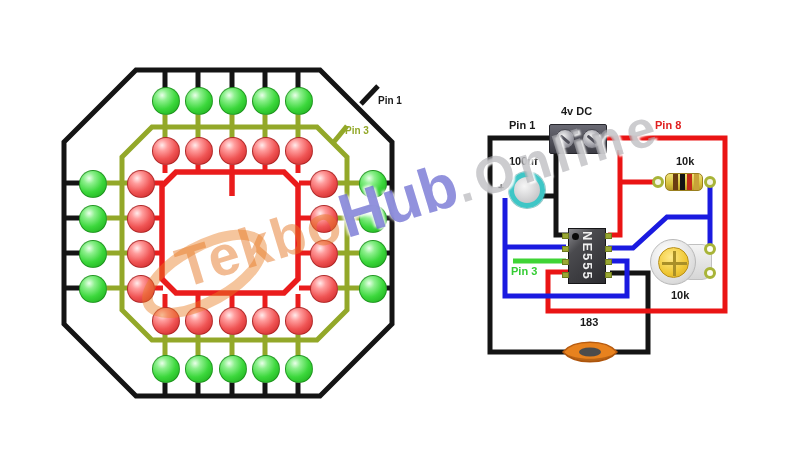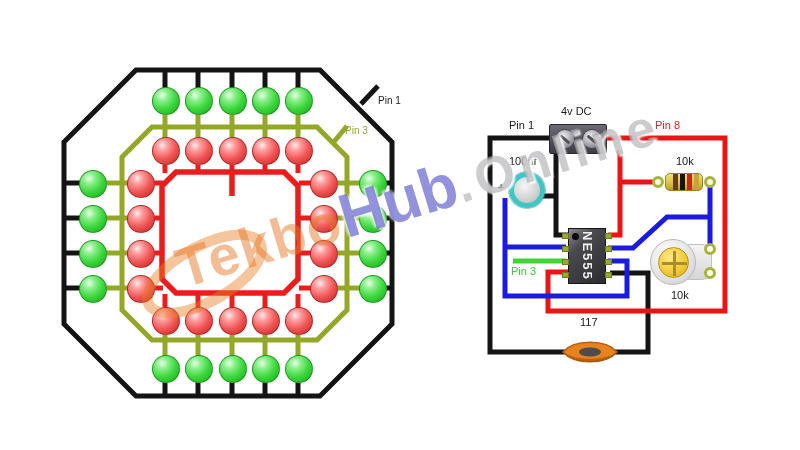--- a/index.html
+++ b/index.html
@@ -15,21 +15,21 @@
   .led-green{
     background:radial-gradient(circle at 35% 28%, #eaffea 0%, #8df08d 22%, #3cd83c 55%, #17a517 100%);
     border:1px solid rgba(22,125,22,.65);
   }
   .led-red{
     background:radial-gradient(circle at 35% 28%, #ffecec 0%, #ff9d9d 22%, #f05555 55%, #c61f1f 100%);
     border:1px solid rgba(150,25,25,.65);
   }
 
   
-  .lbl{position:absolute;font-size:11px;font-weight:400;color:#1a1a1a;white-space:nowrap;line-height:1;}
+  .lbl{position:absolute;font-size:11px;font-weight:700;color:#1a1a1a;white-space:nowrap;line-height:1;}
   .lbl.small{font-size:10px;}
   .lbl.red{color:#e02020;margin-left:25px;}
   .lbl.green{color:#35cc35;}
   .lbl.olive{color:#93a829;}
 
   
   .terminal-block{
     position:absolute;left:549px;top:124px;width:58px;height:30px;border-radius:2px;
     background:linear-gradient(#6a6a74,#3c3c44);border:1px solid #26262c;box-sizing:border-box;
   }
@@ -294,21 +294,21 @@
   <div class="lbl small" style="left:378px;top:96px;">Pin 1</div>
   <div class="lbl small olive" style="left:345px;top:126px;">Pin 3</div>
 
   <div class="lbl" style="left:561px;top:106px;">4v DC</div>
   <div class="lbl" style="left:509px;top:120px;">Pin 1</div>
   <div class="lbl red" style="left:630px;top:120px;">Pin 8</div>
   <div class="lbl" style="left:509px;top:156px;">100uf</div>
   <div class="lbl" style="left:676px;top:156px;">10k</div>
   <div class="lbl green" style="left:511px;top:266px;">Pin 3</div>
   <div class="lbl" style="left:671px;top:290px;">10k</div>
-  <div class="lbl" style="left:580px;top:317px;">117</div>
+  <div class="lbl" style="left:580px;top:317px;">183</div>
 
   <div class="watermark">
     <span class="wm-swoosh"></span>
     <span class="wm-orange">Tekbo</span>
     <span class="wm-blue">Hub</span>
     <span class="wm-gray">.Online</span>
   </div>
 
 </div>
 

